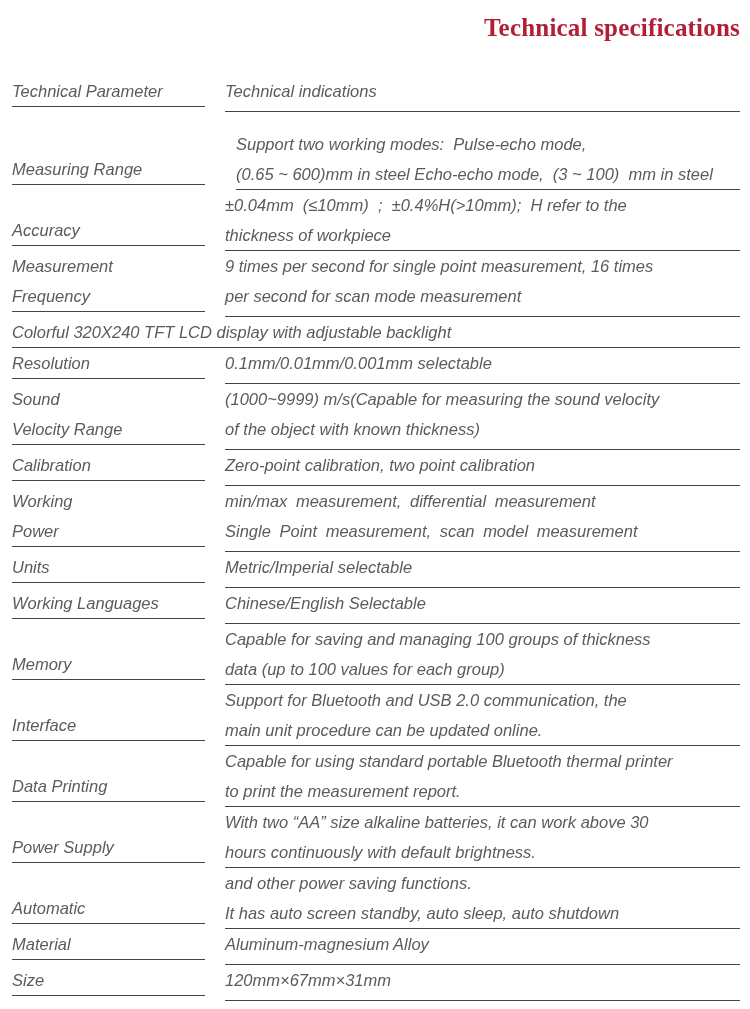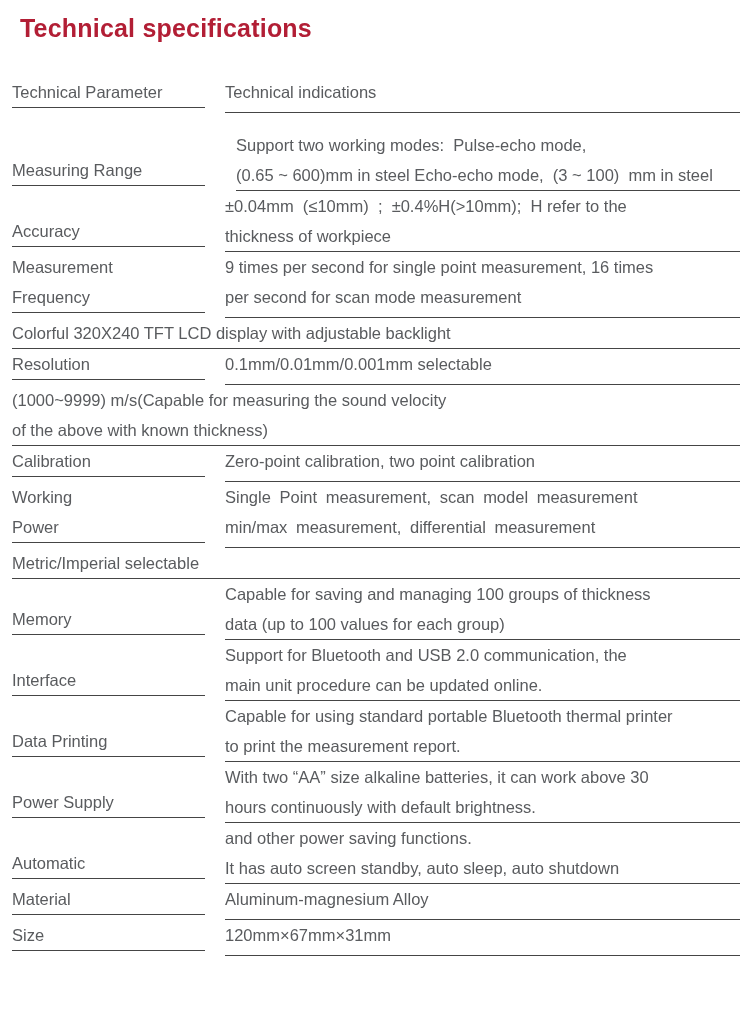--- a/index.html
+++ b/index.html
@@ -11,35 +11,37 @@
   html, body { background: #ffffff; }
   body {
     width: 750px;
     height: 1009px;
     font-family: "Liberation Sans", "DejaVu Sans", sans-serif;
     color: var(--text-color);
     overflow: hidden;
   }
   .page { padding: 14px 10px 0 12px; }
   .title {
-    font-family: Liberation Sans, sans-serif;
+    font-family: Liberation Serif, serif;
     font-weight: bold;
     font-size: 25px;
     color: var(--title-color);
     letter-spacing: 0.2px;
     margin-left: 8px;
     margin-bottom: 34px;
+    text-align: right;
   }
   .spec-table { width: 728px; }
   .row { display: flex; align-items: stretch; }
   .cell { font-size: 16.5px; }
   .cell .ln {
     line-height: 30px;
     white-space: pre;
     color: var(--text-color);
+    font-style: italic;
   }
   .cell.left {
     width: 193px;
     margin-right: 20px;
     border-bottom: 1.5px solid var(--line-color);
     margin-bottom: 5px;
     display: flex;
     align-items: flex-end;
   }
   .cell.right {
@@ -117,23 +119,29 @@
         <div class="lines">
             <div class="ln">Resolution</div>
           </div>
       </div>
       <div class="cell right">
         <div class="ln">0.1mm/0.01mm/0.001mm selectable</div>
       </div>
     </div>
 
     <div class="row">
+      <div class="cell left">
+        <div class="lines">
+          <div class="ln">Sound</div>
+          <div class="ln">Velocity Range</div>
+        </div>
+      </div>
       <div class="cell right">
         <div class="ln">(1000~9999) m/s(Capable for measuring the sound velocity</div>
-        <div class="ln">of the above with known thickness)</div>
+        <div class="ln">of the object with known thickness)</div>
       </div>
     </div>
 
     <div class="row">
       <div class="cell left">
         <div class="lines">
             <div class="ln">Calibration</div>
           </div>
       </div>
       <div class="cell right">
@@ -142,31 +150,46 @@
     </div>
 
     <div class="row">
       <div class="cell left">
         <div class="lines">
           <div class="ln">Working</div>
           <div class="ln">Power</div>
         </div>
       </div>
       <div class="cell right spread">
+        <div class="ln">min/max measurement, differential measurement</div>
         <div class="ln">Single Point measurement, scan model measurement</div>
-        <div class="ln">min/max measurement, differential measurement</div>
-      </div>
-    </div>
-
-    <div class="row">
+      </div>
+    </div>
+
+    <div class="row">
+      <div class="cell left">
+        <div class="lines">
+            <div class="ln">Units</div>
+          </div>
+      </div>
       <div class="cell right">
         <div class="ln">Metric/Imperial selectable</div>
       </div>
     </div>
 
+    <div class="row">
+      <div class="cell left">
+        <div class="lines">
+            <div class="ln">Working Languages</div>
+          </div>
+      </div>
+      <div class="cell right">
+        <div class="ln">Chinese/English Selectable</div>
+      </div>
+    </div>
 
     <div class="row">
       <div class="cell left">
         <div class="lines">
             <div class="ln">Memory</div>
           </div>
       </div>
       <div class="cell right">
         <div class="ln">Capable for saving and managing 100 groups of thickness</div>
         <div class="ln">data (up to 100 values for each group)</div>

